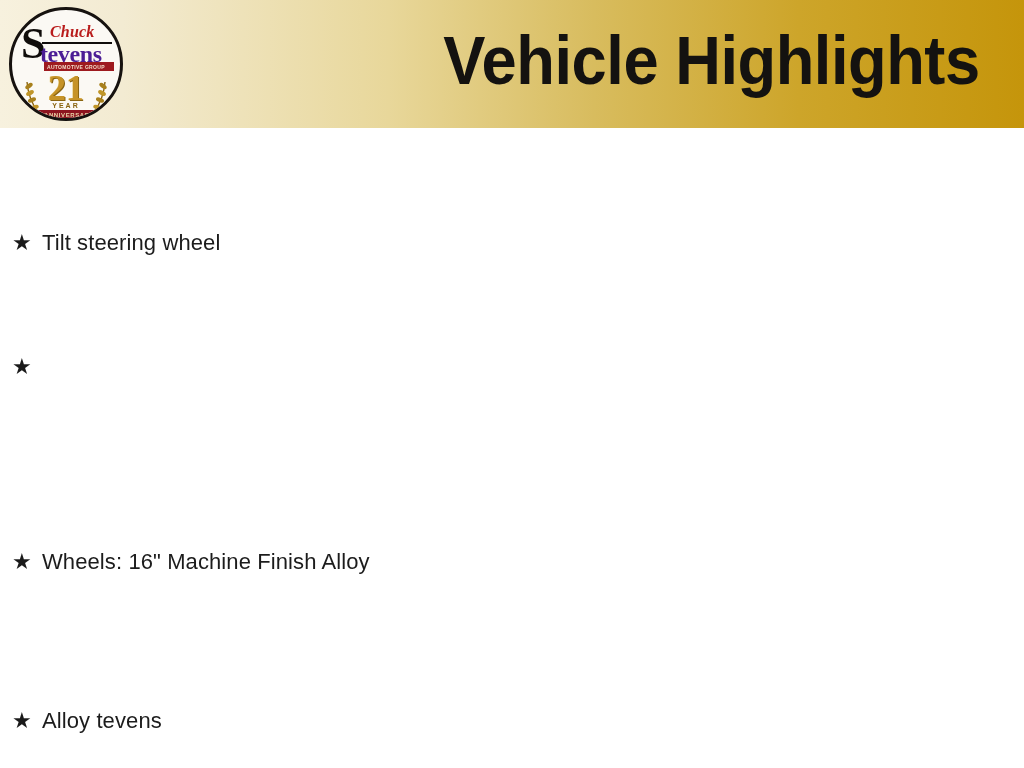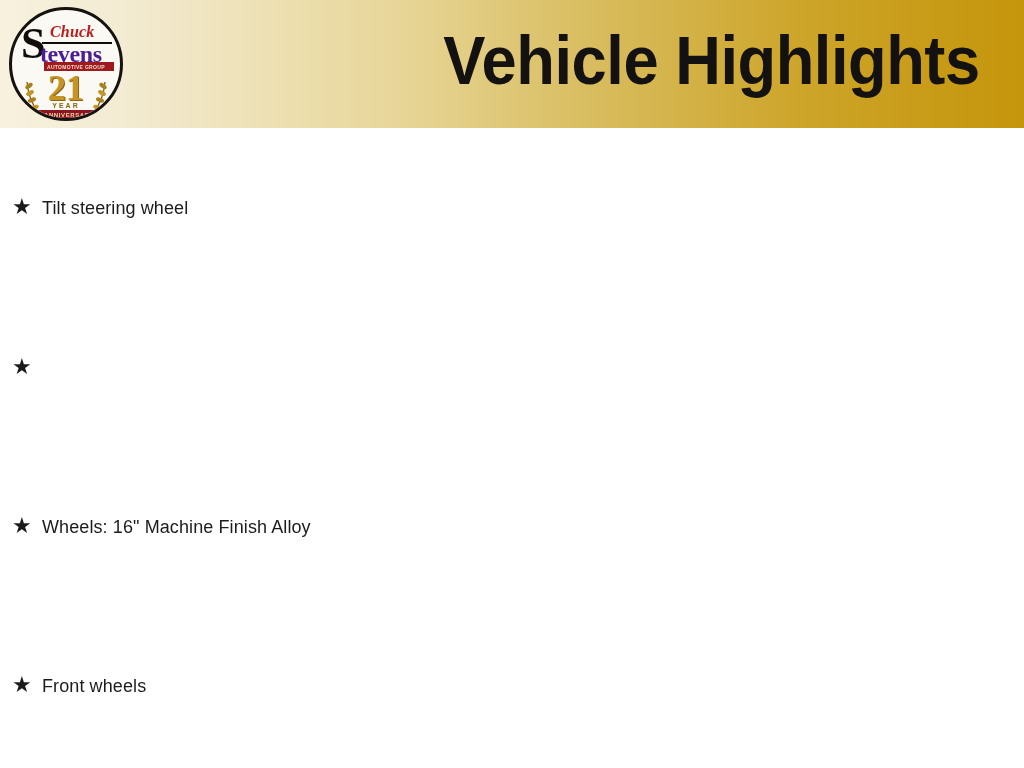--- a/index.html
+++ b/index.html
@@ -203,25 +203,26 @@
   .bullet-star {
     font-family: "DejaVu Sans", sans-serif;
     font-size: 22px;
     color: #1a1a1a;
     line-height: 1;
     width: 30px;
     display: inline-block;
   }
   .bullet-text {
     font-family: "Liberation Sans", sans-serif;
-    font-size: 18px;
+    font-size: 22px;
     font-weight: 400;
     color: #1c1c1c;
     line-height: 1;
     letter-spacing: 0.1px;
+    margin-top: 36px;
   }
 </style>
 </head>
 <body>
 
 <div class="header">
 
   <div class="logo">
     <div class="logo-inner">
 
@@ -272,17 +273,17 @@
       <span class="bullet-star">★</span>
     </div>
 
     <div class="bullet-row" style="top:387px;">
       <span class="bullet-star">★</span>
       <span class="bullet-text">Wheels: 16" Machine Finish Alloy</span>
     </div>
 
     <div class="bullet-row" style="top:546px;">
       <span class="bullet-star">★</span>
-      <span class="bullet-text">Front wheels</span>
+      <span class="bullet-text">Alloy tevens</span>
     </div>
 
   </div>
 </div>
 
 </body></html>

